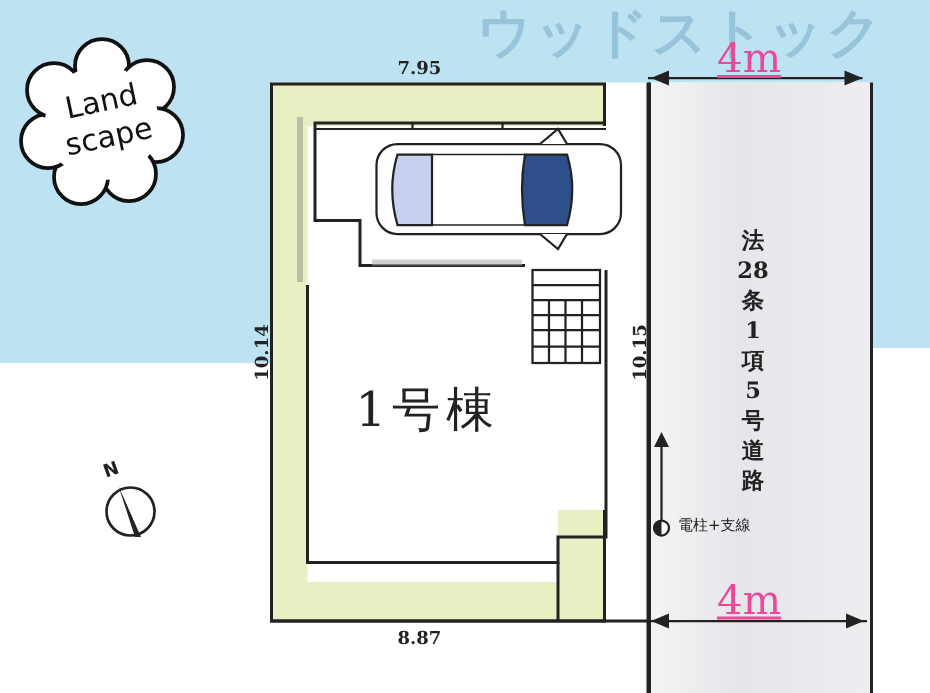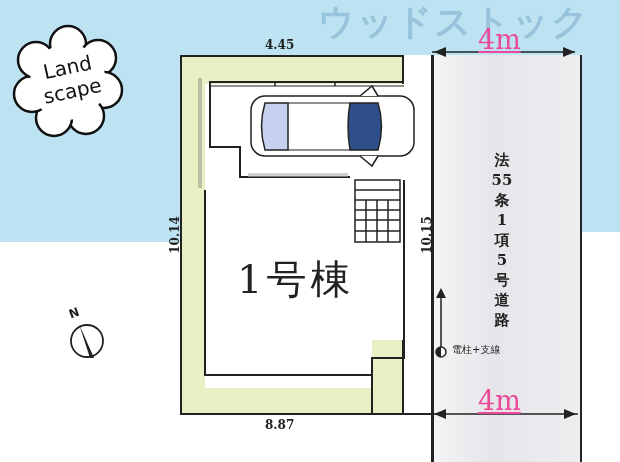--- a/index.html
+++ b/index.html
@@ -7,21 +7,21 @@
   .abs { position:absolute; }
   .bg-blue-top { left:0; top:0; width:620px; height:55px; background:#bde3f2; }
   .bg-blue-left { left:0; top:0; width:182px; height:242px; background:#bde3f2; }
   .bg-blue-right { left:578px; top:0; width:42px; height:232px; background:#bde3f2; }
   .watermark { left:318px; top:-2px; font-family:"DejaVu Sans", sans-serif; font-weight:bold; font-size:36px; color:rgba(120,170,200,0.55); letter-spacing:2px; white-space:nowrap; }
   .road { left:432px; top:55px; width:146px; height:407px; background:linear-gradient(90deg,#f4f4f6,#e6e6ea 40%,#eeeef1 100%); border-left:2px solid #222; border-right:2px solid #222; }
   .lot { left:180px; top:55px; width:224px; height:360px; background:#e8efc2; border:2px solid #222; box-sizing:border-box; }
   .svgwrap { left:0; top:0; width:620px; height:462px; }
   .dim { font-size:12px; font-weight:bold; color:#222; white-space:nowrap; }
   .rot { transform:rotate(-90deg); transform-origin:center; }
-  .bldg-label { left:237px; top:252px; font-size:40px; color:#222; white-space:nowrap; letter-spacing:4px; }
+  .bldg-label { left:237px; top:252px; font-size:32px; color:#222; white-space:nowrap; letter-spacing:4px; }
   .road-label { left:490px; top:150px; width:24px; font-size:15px; font-weight:bold; color:#222; line-height:20px; text-align:center; }
   .road-w { font-size:27px; color:#ec4899; white-space:nowrap;text-decoration:underline; }
   .pole-label { left:452px; top:343px; font-family:"DejaVu Sans", sans-serif; font-size:10px; font-weight:normal; color:#222; white-space:nowrap; }
   .flower-text { font-family:"DejaVu Sans", sans-serif; font-size:20px; color:#111; text-align:center; line-height:24px; }
 </style>
 </head>
 <body>
 
 <div class="abs bg-blue-top"></div>
 <div class="abs bg-blue-left"></div>
@@ -98,33 +98,33 @@
     <circle cx="-32" cy="-20" r="18" fill="#fff" stroke="#111" stroke-width="2.5"></circle>
     <circle cx="0" cy="2" r="38" fill="#fff"></circle>
   </g>
 </svg>
 
 <div class="abs flower-text" style="left:30px;top:55px;width:80px;transform:rotate(-12deg);">
   <div>Land</div>
   <div>scape</div>
 </div>
 
-<div class="abs dim" style="left:265px;top:38px;">4.45</div>
+<div class="abs dim" style="left:265px;top:38px;">7.95</div>
 <div class="abs dim" style="left:265px;top:418px;">8.87</div>
 <div class="abs dim rot" style="left:156px;top:228px;">10.14</div>
 <div class="abs dim rot" style="left:408px;top:228px;">10.15</div>
 
 <div class="abs bldg-label">1号棟</div>
 
 <div class="abs road-w" style="left:478px;top:24px;">4m</div>
 <div class="abs road-w" style="left:478px;top:385px;">4m</div>
 
 <div class="abs road-label">
   <div>法</div>
-  <div>55</div>
+  <div>28</div>
   <div>条</div>
   <div>1</div>
   <div>項</div>
   <div>5</div>
   <div>号</div>
   <div>道</div>
   <div>路</div>
 </div>
 
 <div class="abs pole-label">電柱+支線</div>

